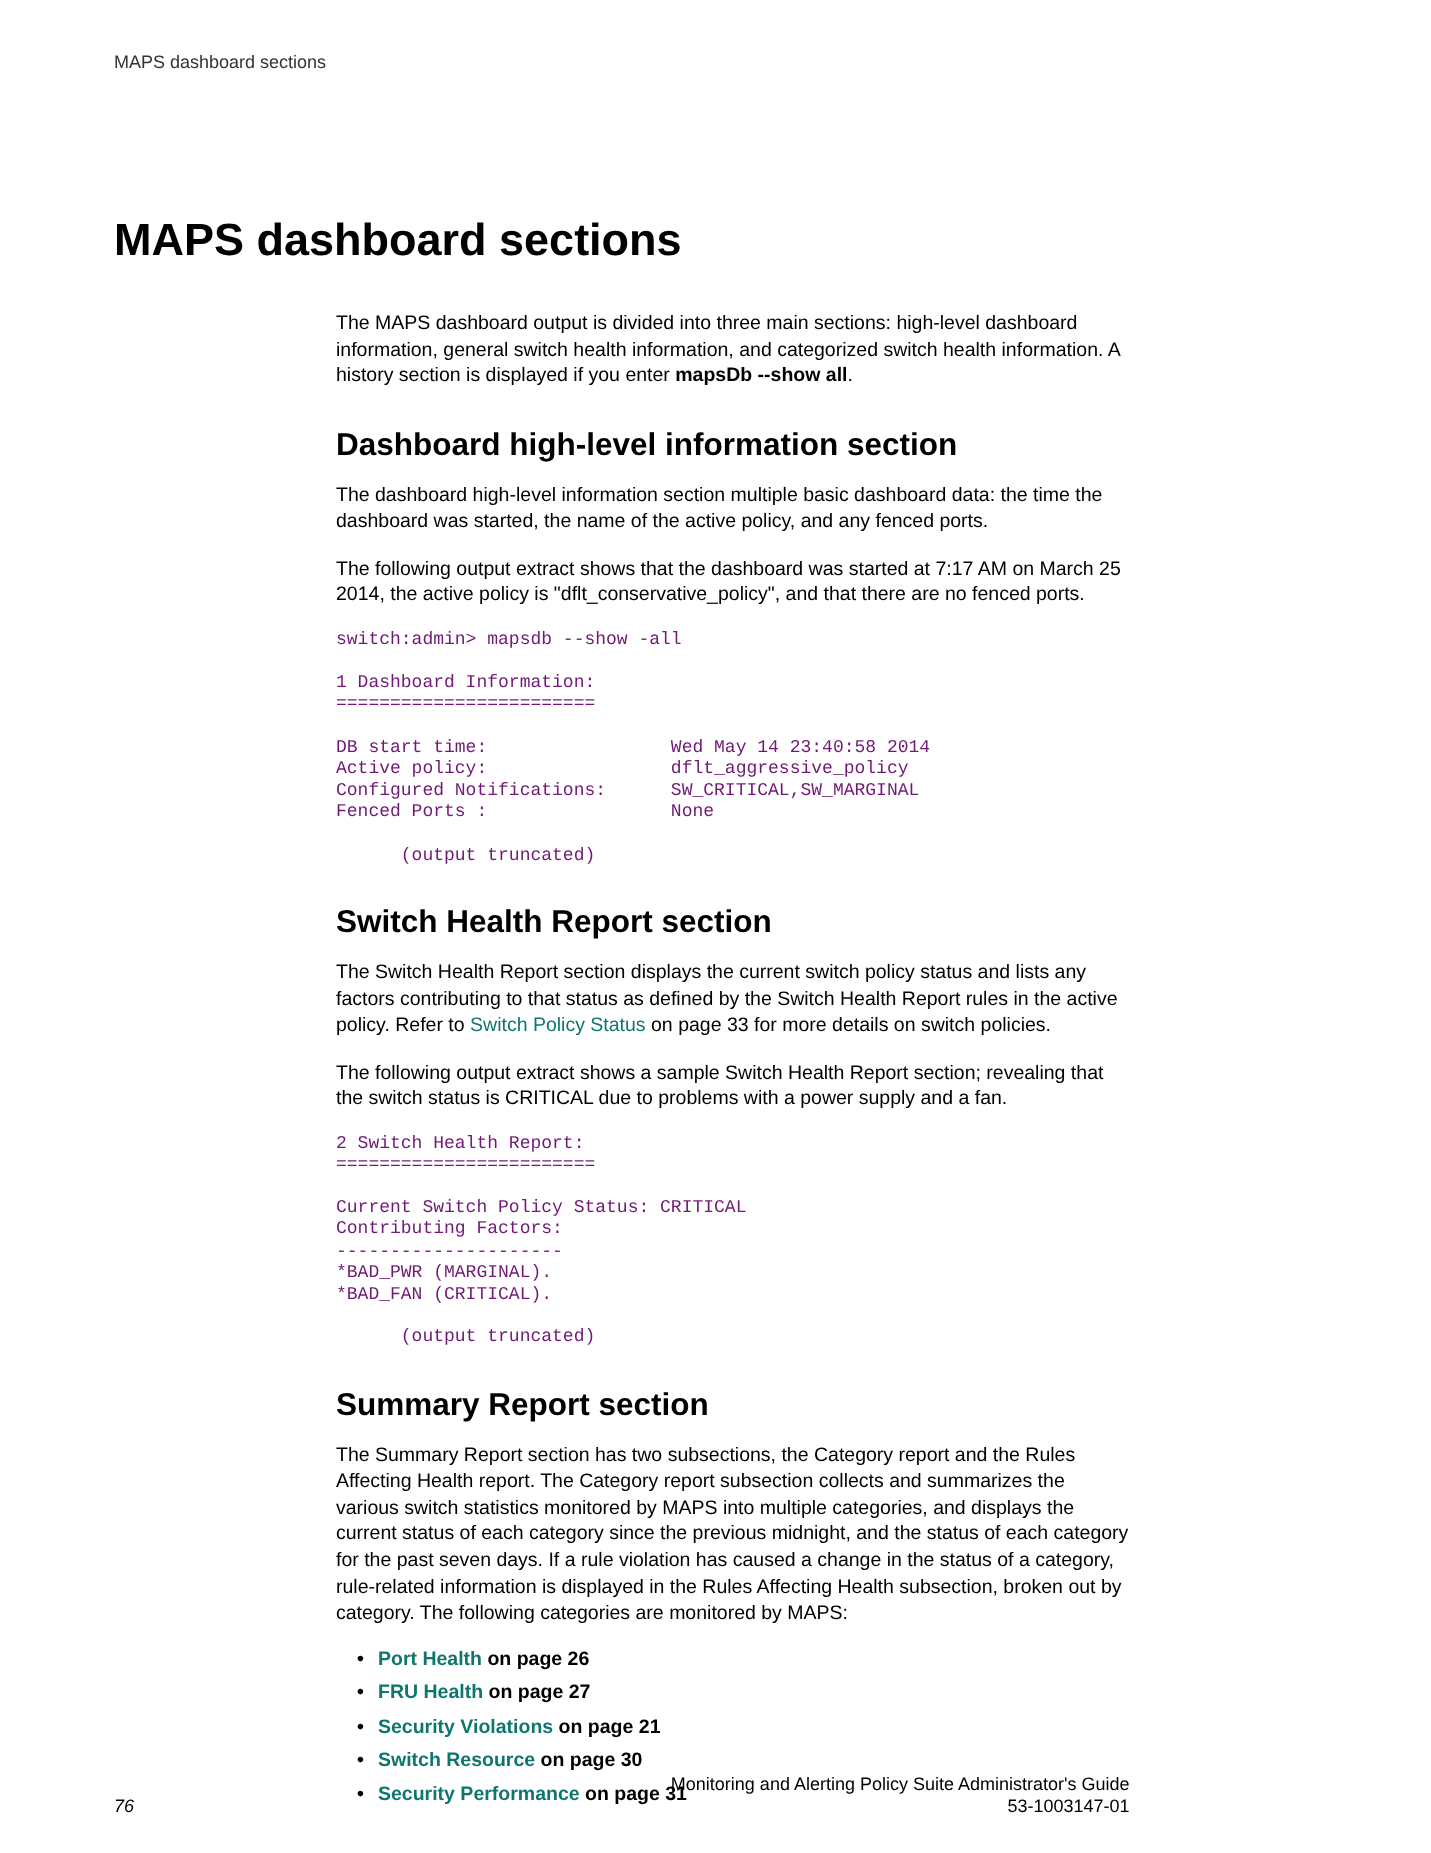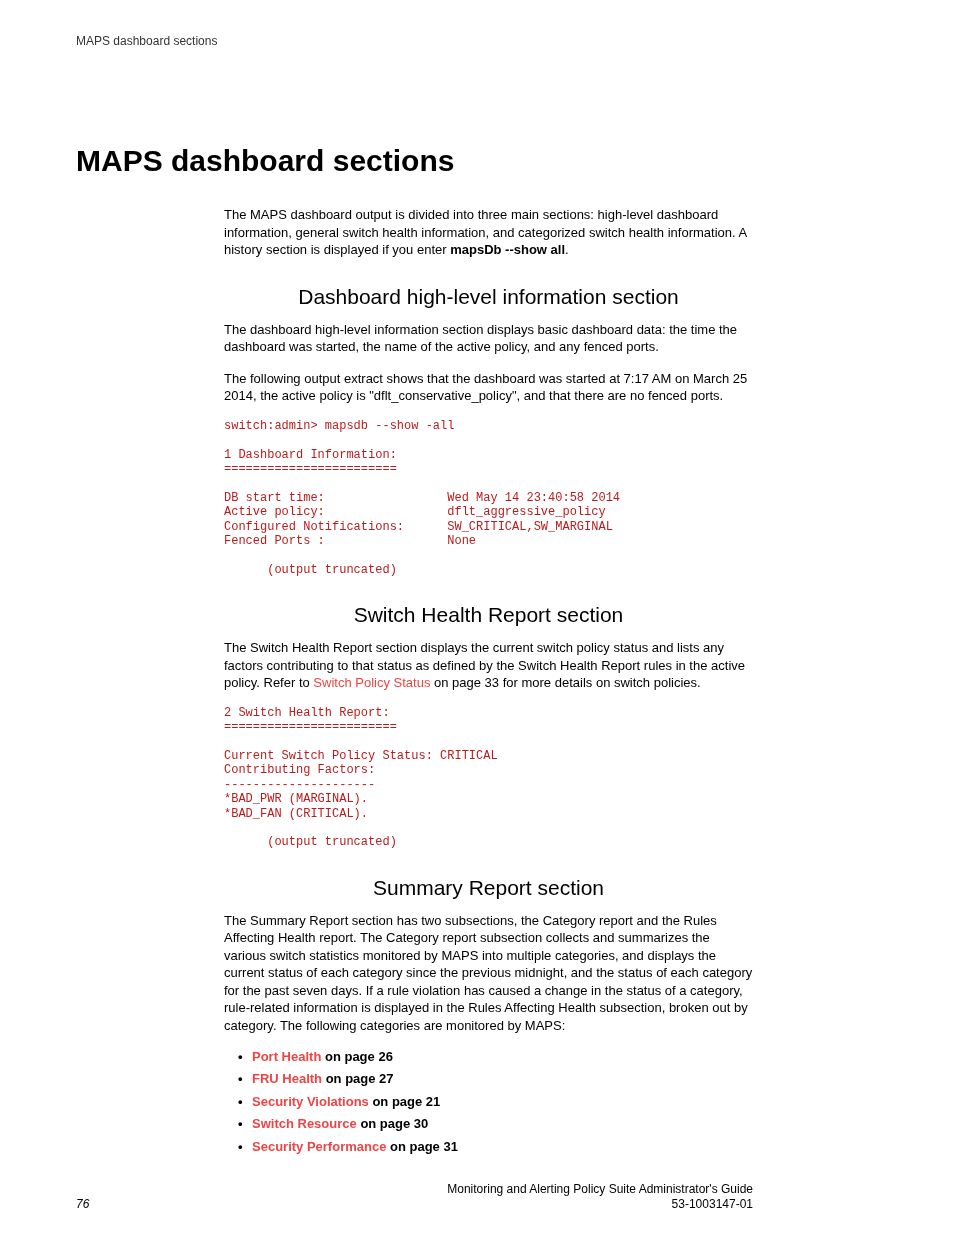--- a/index.html
+++ b/index.html
@@ -37,35 +37,34 @@
       line-height: 1.35;
       margin: 0 0 14px 0;
       color: #000;
     }
     p.body strong {
       font-weight: bold;
     }
     h2.section {
       font-family: "Arial Narrow", Arial, sans-serif;
       font-stretch: condensed;
-      font-weight: normal;
+      font-weight: bold;
       font-size: 21px;
       margin: 26px 0 12px 0;
-      text-align: center;
     }
     pre.code {
       font-family: "Courier New", monospace;
       font-size: 12px;
       line-height: 1.2;
       white-space: pre;
       margin: 6px 0 10px 0;
-      color: #b91c1c;
+      color: #701a75;
     }
     a.link {
-      color: #ef4444;
+      color: #0f766e;
       text-decoration: none;
     }
     ul.bullet {
       list-style: none;
       padding: 0;
       margin: 8px 0 0 0;
       font-weight: bold;
     }
     ul.bullet li {
       font-size: 13px;
@@ -110,38 +109,39 @@
 
   <h1 class="main-title">MAPS dashboard sections</h1>
 
   <div class="body-block">
 
     <p class="body">
       <span>The MAPS dashboard output is divided into three main sections: high-level dashboard information, general switch health information, and categorized switch health information. A history section is displayed if you enter </span><strong>mapsDb --show all</strong><span>.</span>
     </p>
 
     <h2 class="section">Dashboard high-level information section</h2>
-    <p class="body">The dashboard high-level information section displays basic dashboard data: the time the dashboard was started, the name of the active policy, and any fenced ports.</p>
+    <p class="body">The dashboard high-level information section multiple basic dashboard data: the time the dashboard was started, the name of the active policy, and any fenced ports.</p>
     <p class="body">The following output extract shows that the dashboard was started at 7:17 AM on March 25 2014, the active policy is "dflt_conservative_policy", and that there are no fenced ports.</p>
     <pre class="code">switch:admin&gt; mapsdb --show -all
 
 1 Dashboard Information:
 ========================
 
 DB start time:                 Wed May 14 23:40:58 2014
 Active policy:                 dflt_aggressive_policy
 Configured Notifications:      SW_CRITICAL,SW_MARGINAL
 Fenced Ports :                 None
 
       (output truncated)</pre>
 
     <h2 class="section">Switch Health Report section</h2>
     <p class="body">
       <span>The Switch Health Report section displays the current switch policy status and lists any factors contributing to that status as defined by the Switch Health Report rules in the active policy. Refer to </span><a href="#" class="link">Switch Policy Status</a><span> on page 33 for more details on switch policies.</span>
     </p>
+    <p class="body">The following output extract shows a sample Switch Health Report section; revealing that the switch status is CRITICAL due to problems with a power supply and a fan.</p>
     <pre class="code">2 Switch Health Report:
 ========================
 
 Current Switch Policy Status: CRITICAL
 Contributing Factors:
 ---------------------
 *BAD_PWR (MARGINAL).
 *BAD_FAN (CRITICAL).
 
       (output truncated)</pre>

